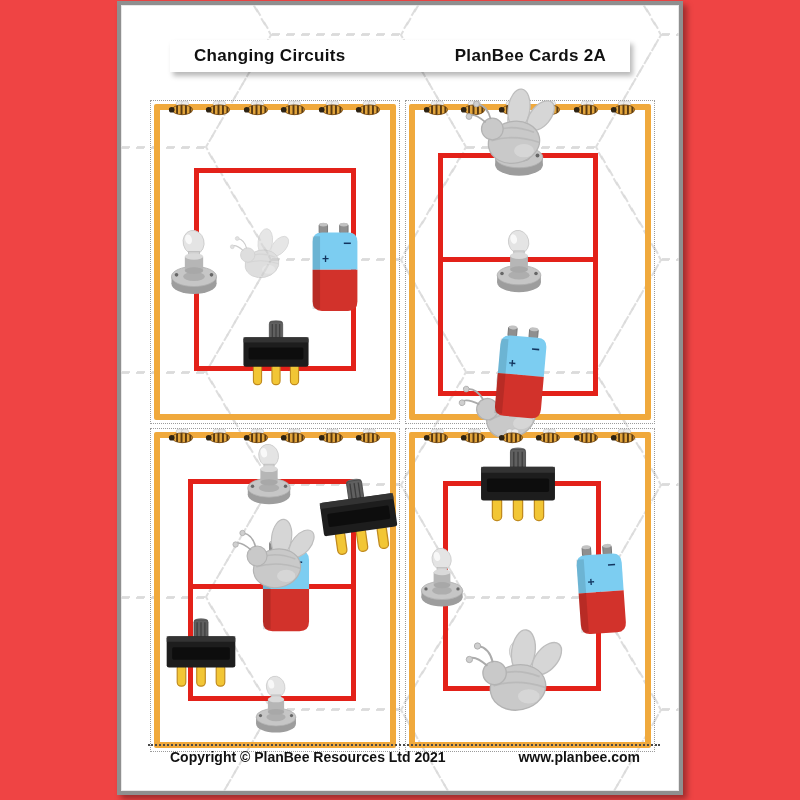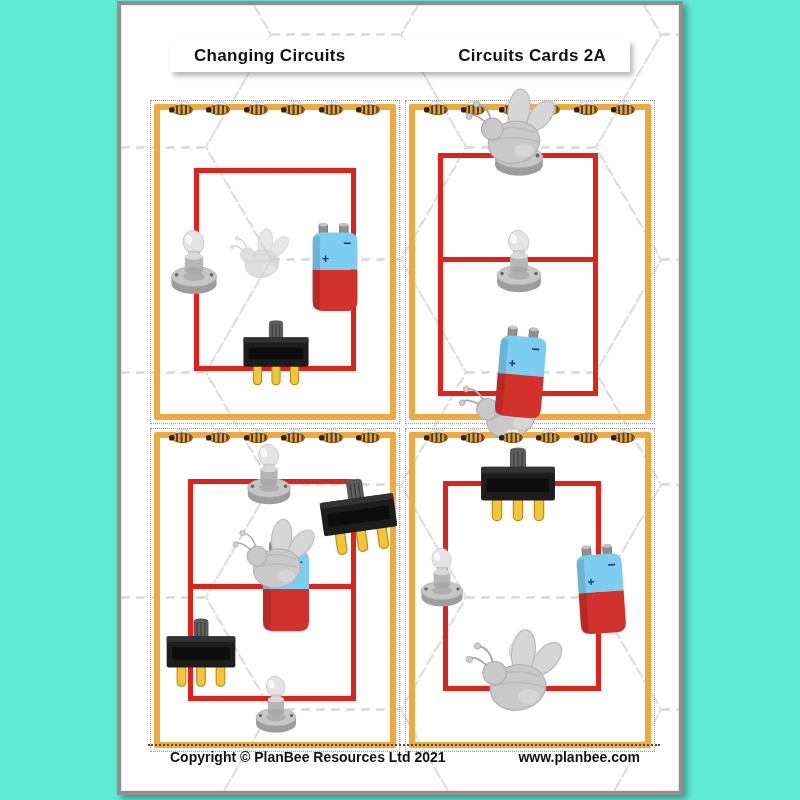--- a/index.html
+++ b/index.html
@@ -1,16 +1,16 @@
 <!DOCTYPE html>
 <html style="--card_border: #F0A93C; --wire_red: #E32119; --battery_blue: #7CCDF1; --battery_red: #D2322B; --switch_black: #1D1D1D; --pin_yellow: #F2C635; --bee_gray: #C9C9C9; --watermark_gray: #DADADA;"><head>
 <meta charset="utf-8">
 <style>
   html,body{margin:0;padding:0;background:#ffffff;}
-  #canvas{position:relative;width:800px;height:800px;background:#5eead4;overflow:hidden;
+  #canvas{position:relative;width:800px;height:800px;background:#ef4444;overflow:hidden;
           font-family:"Liberation Sans", sans-serif;}
   
   #page{position:absolute;left:117px;top:1px;width:566px;height:794px;box-sizing:border-box;
         background:#ffffff;border:4px solid #8f8f8f;
         box-shadow:4px 4px 6px rgba(0,0,0,.35), inset 0 0 0 1px #e8e8e8;}
   #hexlayer{position:absolute;left:0;top:0;width:558px;height:786px;overflow:hidden;}
   #hexlayer polygon{fill:none;stroke:var(--watermark_gray,#dadada);stroke-width:2;stroke-dasharray:8 7;opacity:.9;}
   
   #header{position:absolute;left:49px;top:35px;width:460px;height:32px;background:#fff;z-index:8;
           box-shadow:3px 4px 5px rgba(0,0,0,.28);display:flex;align-items:center;
@@ -170,21 +170,21 @@
         <polygon points="540,-195 670,-195 735,-83 670,29 540,29 475,-83"></polygon>
         <polygon points="540,30 670,30 735,142 670,254 540,254 475,142"></polygon>
         <polygon points="540,255 670,255 735,367 670,479 540,479 475,367"></polygon>
         <polygon points="540,480 670,480 735,592 670,704 540,704 475,592"></polygon>
         <polygon points="540,705 670,705 735,817 670,929 540,929 475,817"></polygon>
         <polygon points="540,930 670,930 735,1042 670,1154 540,1154 475,1042"></polygon>
       </svg>
 
     <div id="header">
       <span class="htitle">Changing Circuits</span>
-      <span class="htitle">Circuits Cards 2A</span>
+      <span class="htitle">PlanBee Cards 2A</span>
     </div>
 
     <div class="card" id="card1" aria-label="top-left">
       <div class="frame"></div>
       <div class="bee-row">
         <svg>
             <use href="#sym-minibee"></use>
           </svg>
         <svg>
             <use href="#sym-minibee"></use>

